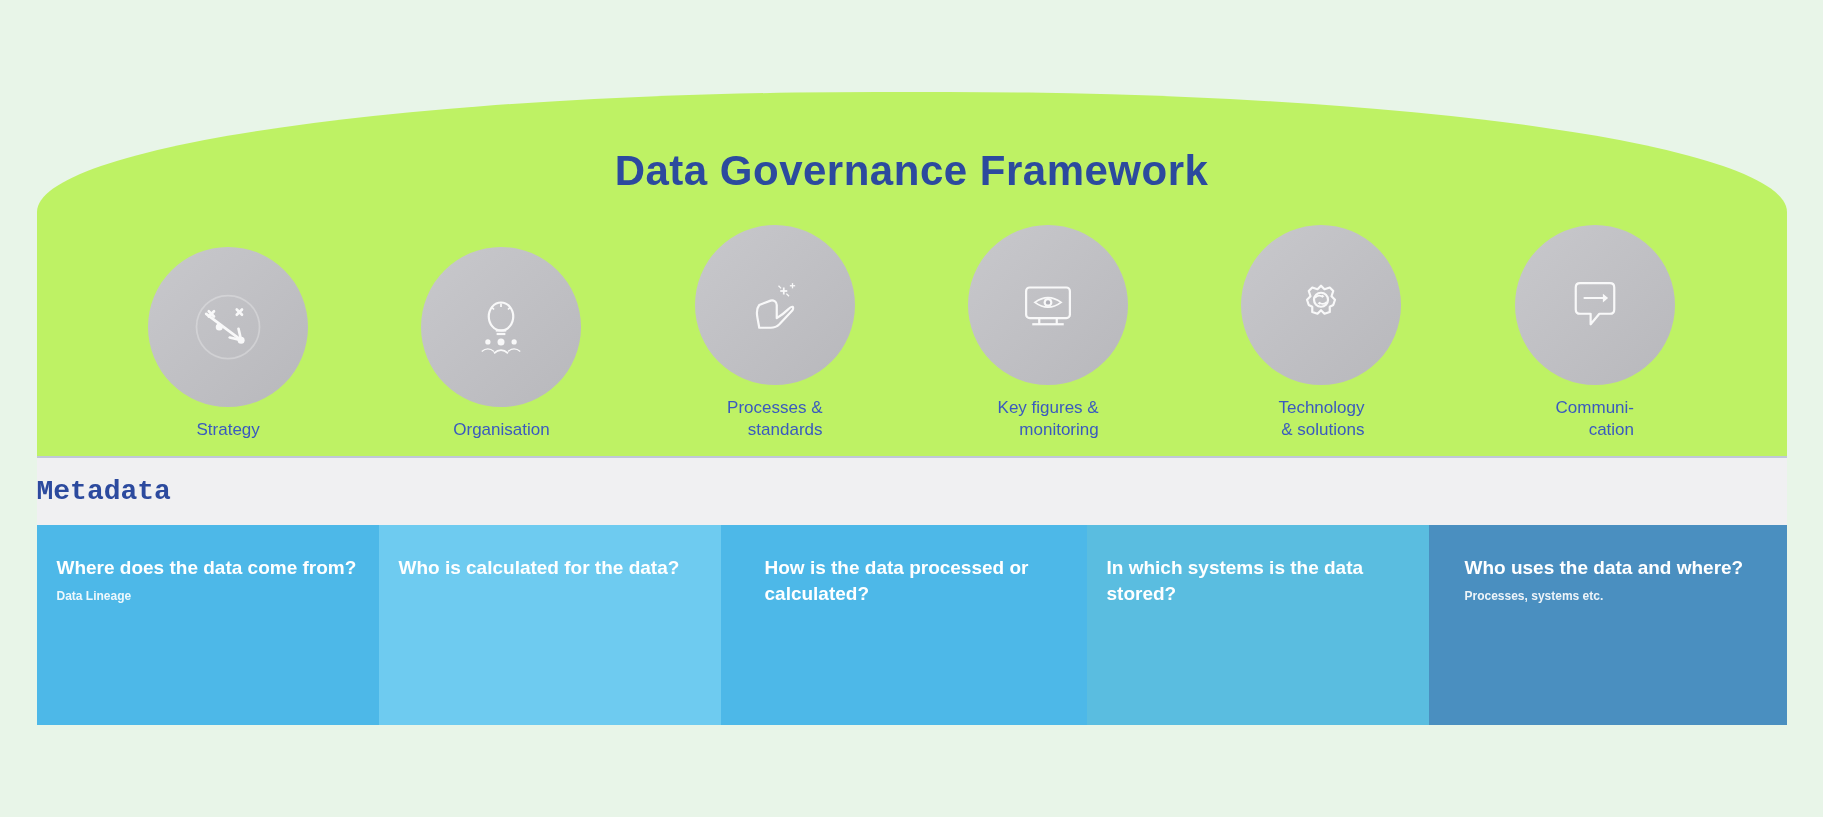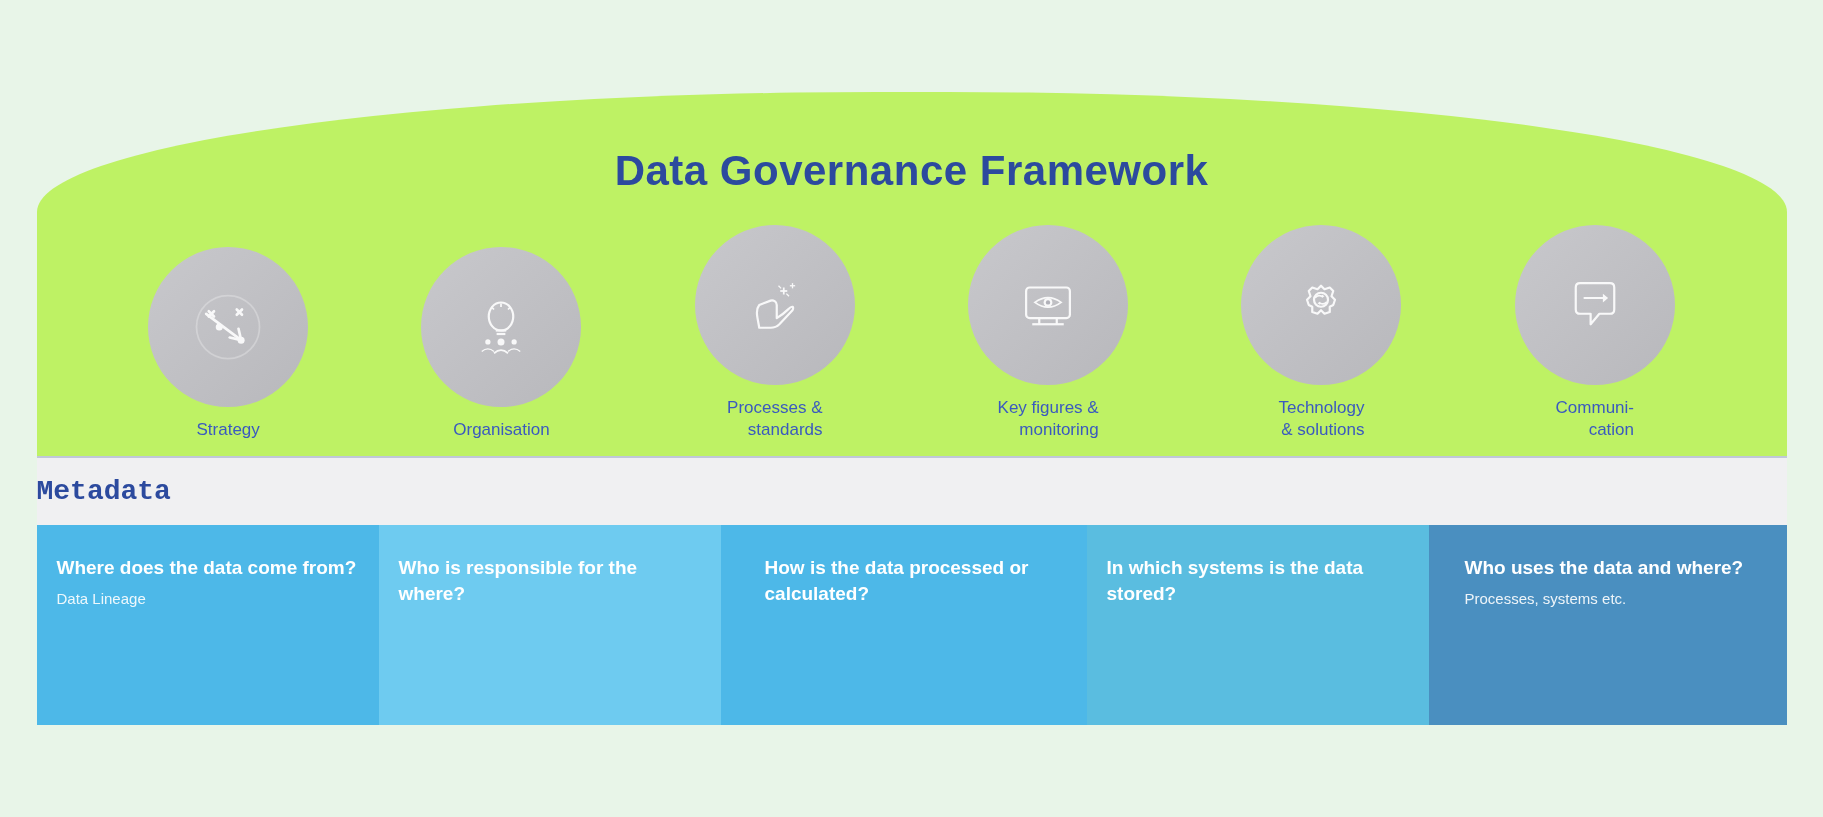--- a/index.html
+++ b/index.html
@@ -118,22 +118,22 @@
     .card:nth-child(6) { background: #4a6ab8; justify-content: space-between; }
 
     .card-main-text {
       font-size: 19px;
       font-weight: 700;
       color: white;
       line-height: 1.35;
     }
 
     .card-sub-text {
-      font-size: 15px;
-      font-weight: 400;
+      font-size: 12px;
+      font-weight: 700;
       color: white;
       opacity: 0.9;
       line-height: 1.3;
     }
   </style>
 </head>
 <body>
 
 <div class="outer-container">
 
@@ -254,21 +254,21 @@
   </div>
 
   <div class="cards-row">
 
     <div class="card">
       <div class="card-main-text">Where does the data come from?</div>
       <div class="card-sub-text">Data Lineage</div>
     </div>
 
     <div class="card">
-      <div class="card-main-text">Who is responsible for the where?</div>
+      <div class="card-main-text">Who is calculated for the data?</div>
     </div>
 
     <div class="card">
       <div class="card-main-text">How is the data processed or calculated?</div>
     </div>
 
 
     <div class="card">
       <div class="card-main-text">In which systems is the data stored?</div>
     </div>

